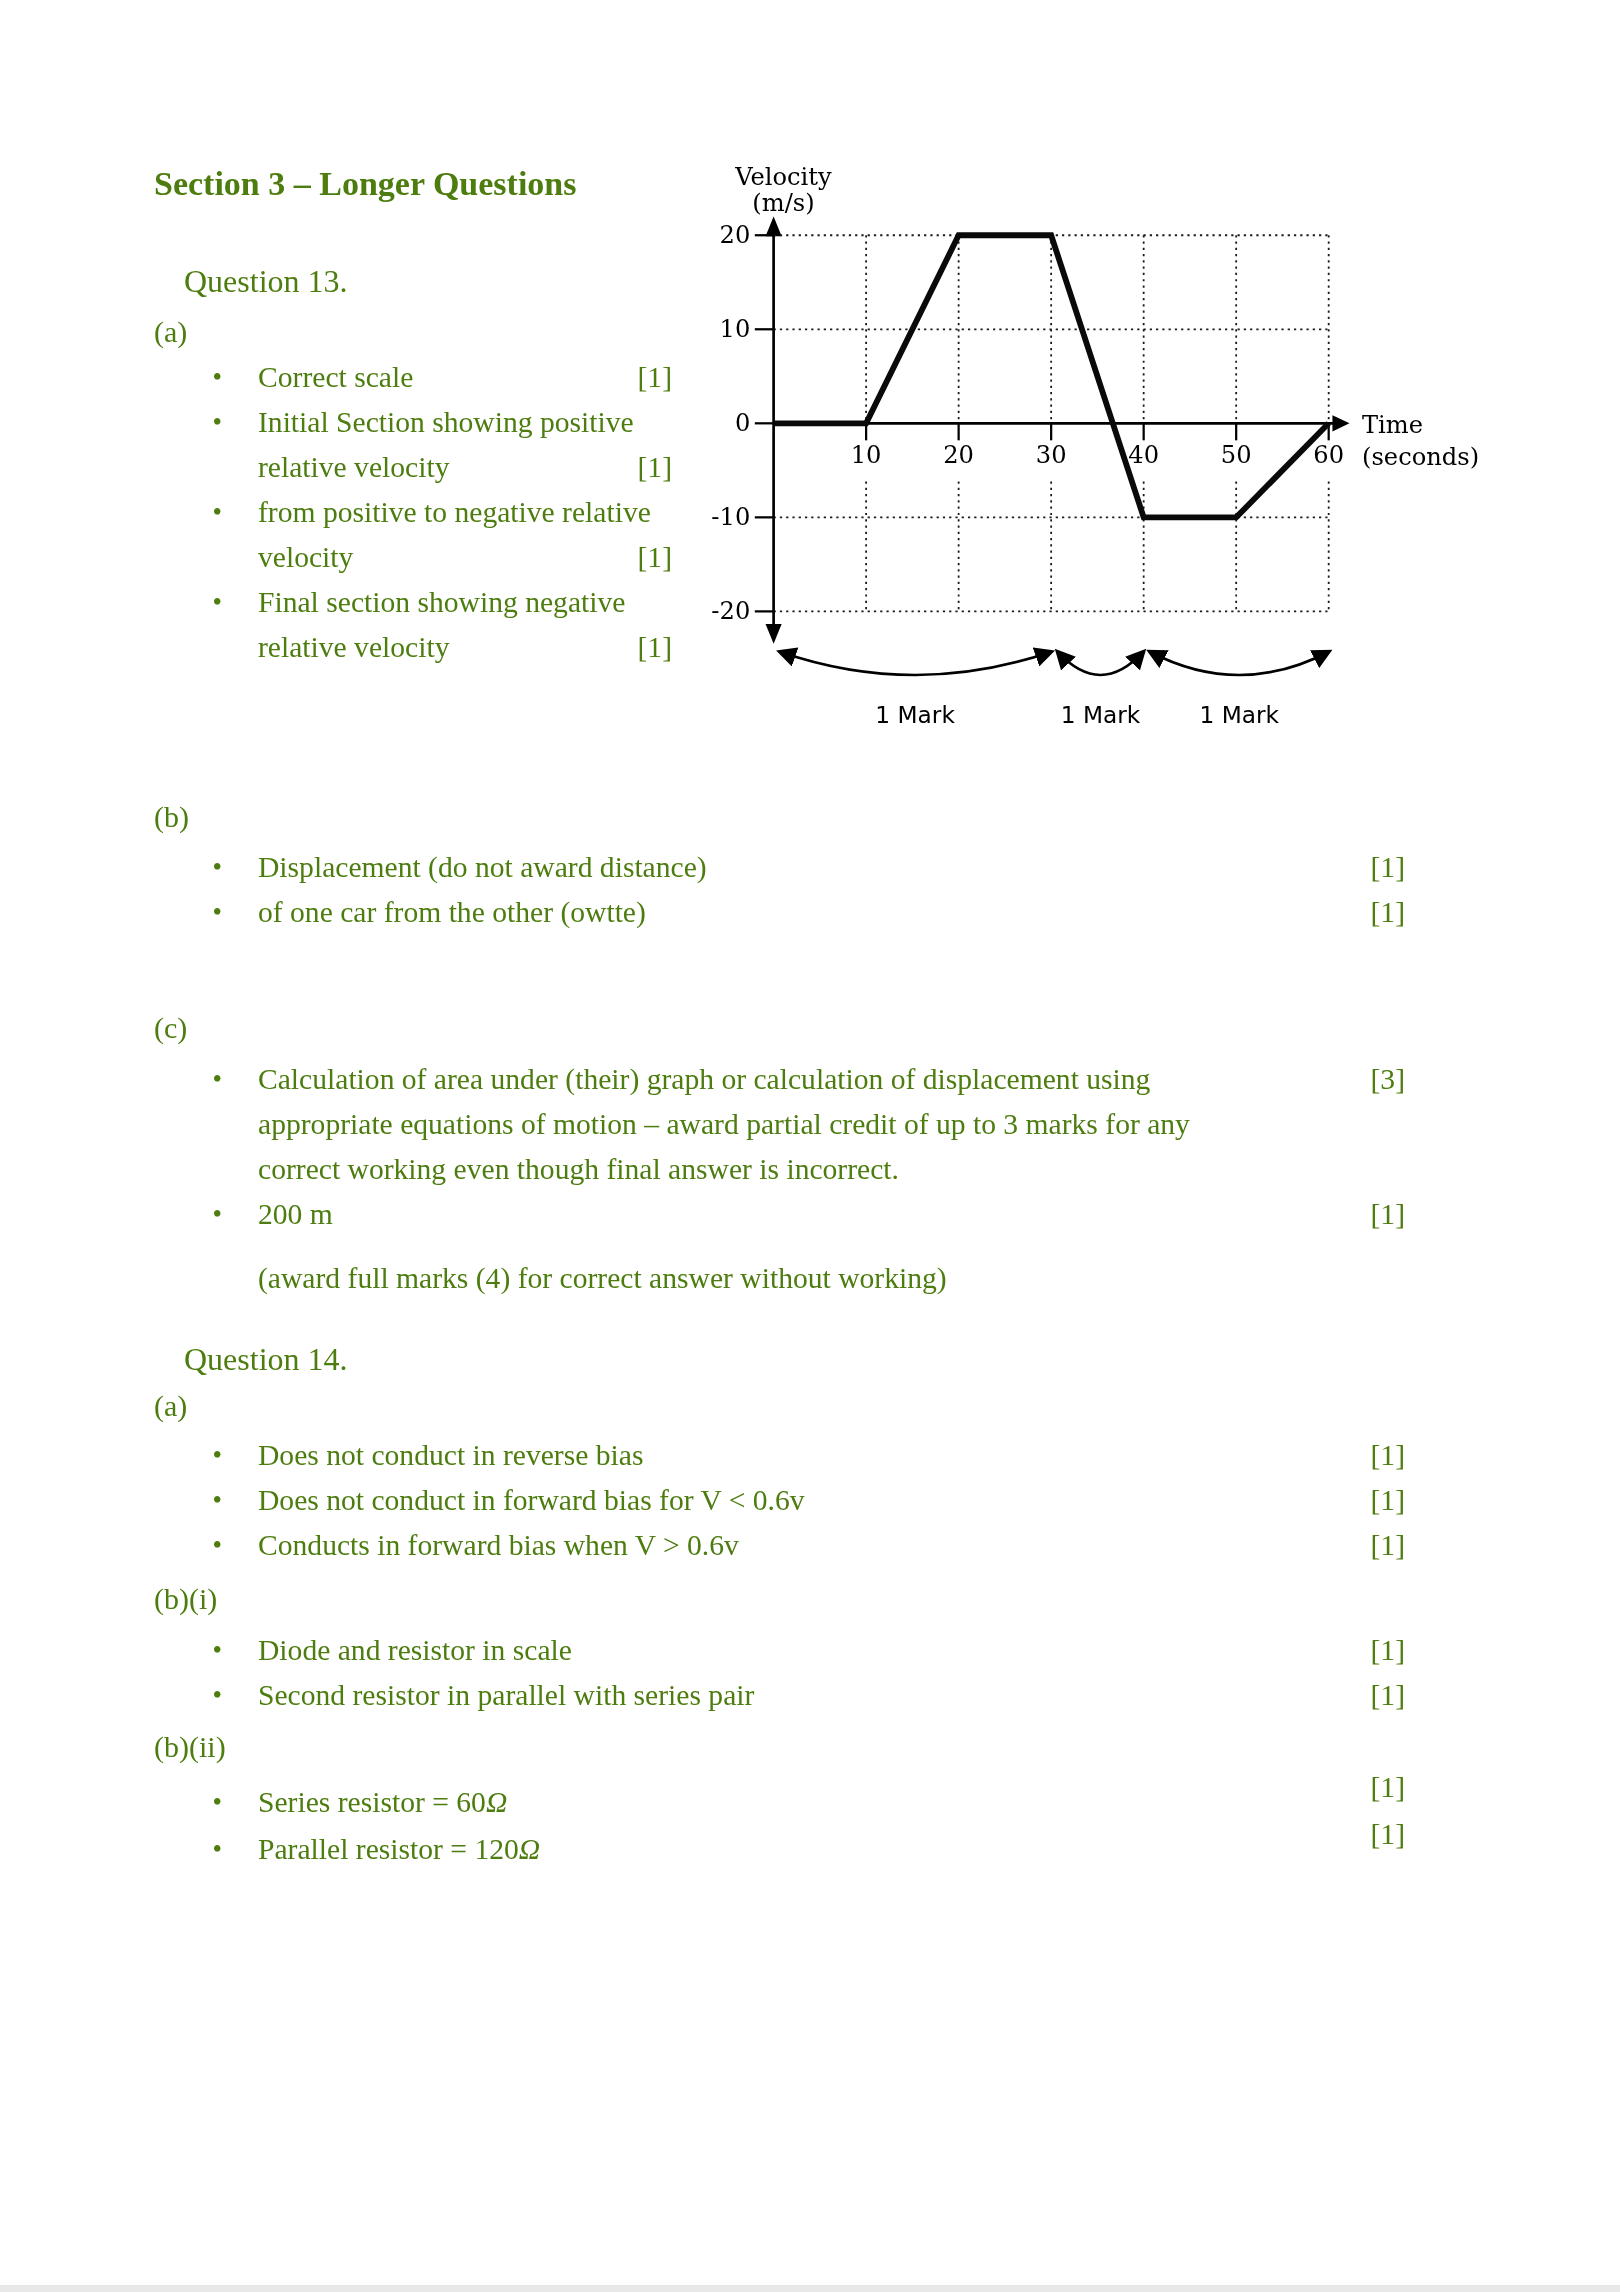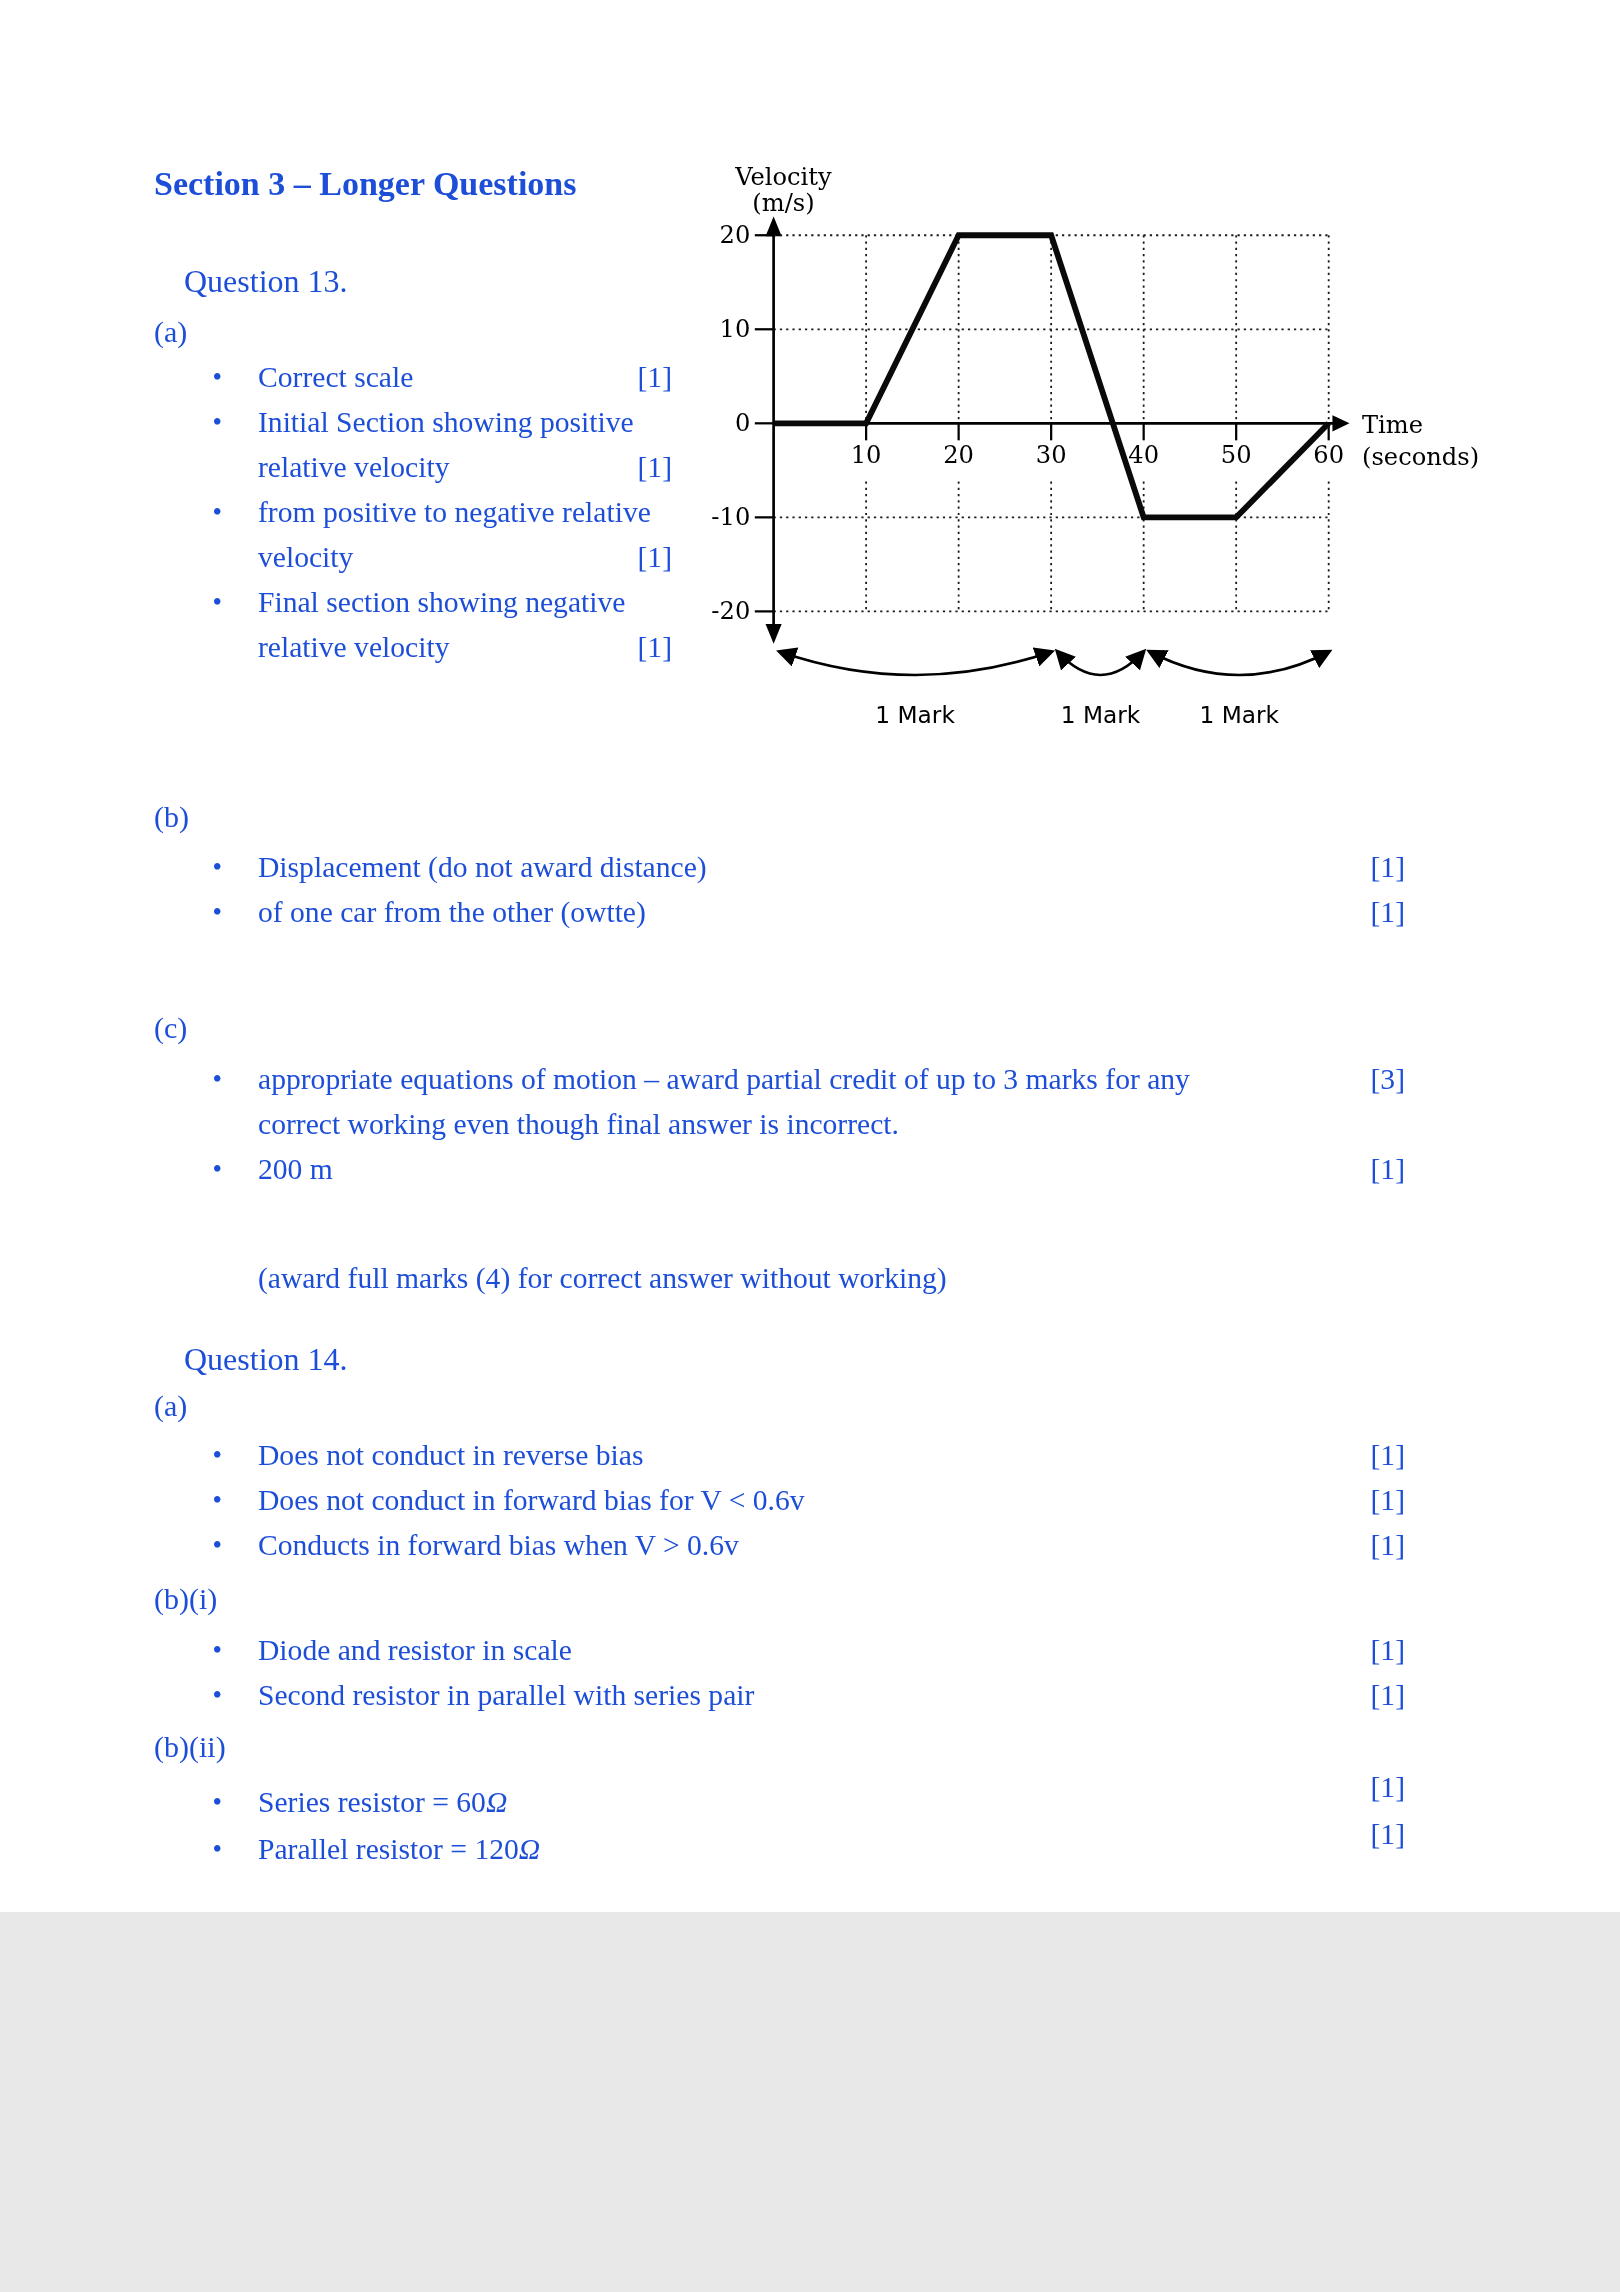--- a/index.html
+++ b/index.html
@@ -1,21 +1,21 @@
 <!DOCTYPE html>
 <html style="font-size:14.3px"><head>
 <meta charset="utf-8">
 <style>
   html,body{margin:0;padding:0;background:#e8e8e8;}
   .page{
     position:relative;
-    width:1620px;height:1912px;
+    width:1620px;height:2285px;
     background:#ffffff;
     font-family:"Liberation Serif",serif;
-    color:#1d4ed8;
+    color:#4d7c0f;
     overflow:hidden;
     margin:0 auto;
   }
   .heading{position:absolute;left:154px;top:164px;font-size:34px;font-weight:bold;line-height:39px;white-space:nowrap;}
   .qtitle{position:absolute;left:154px;font-size:32px;line-height:39px;white-space:nowrap;margin-left:30px;}
   .plabel{position:absolute;left:154px;font-size:30px;line-height:39px;white-space:nowrap;}
   ul.blist{position:absolute;list-style:none;margin:0;padding:0;font-size:29.6px;}
   .blist li{position:relative;padding-left:49px;}
   .blist .bl{line-height:45px;white-space:nowrap;}
   .blist li::before{content:"\2022";position:absolute;left:3.6px;top:0;font-size:27px;line-height:45px;}
@@ -140,20 +140,21 @@
     </li>
     <li>
       <div class="bl">of one car from the other (owtte)</div>
       <span class="mark">[1]</span>
     </li>
   </ul>
 
   <div class="plabel" style="top:1008px">(c)</div>
   <ul class="blist" style="left:209px;top:1057px;width:1196px">
     <li>
+      <div class="bl">Calculation of area under (their) graph or calculation of displacement using</div>
       <div class="bl">appropriate equations of motion – award partial credit of up to 3 marks for any</div>
       <div class="bl">correct working even though final answer is incorrect.</div>
       <span class="mark mark-top">[3]</span>
     </li>
     <li>
       <div class="bl">200 m</div>
       <span class="mark">[1]</span>
     </li>
   </ul>
   <div class="note" style="top:1256px">(award full marks (4) for correct answer without working)</div>

